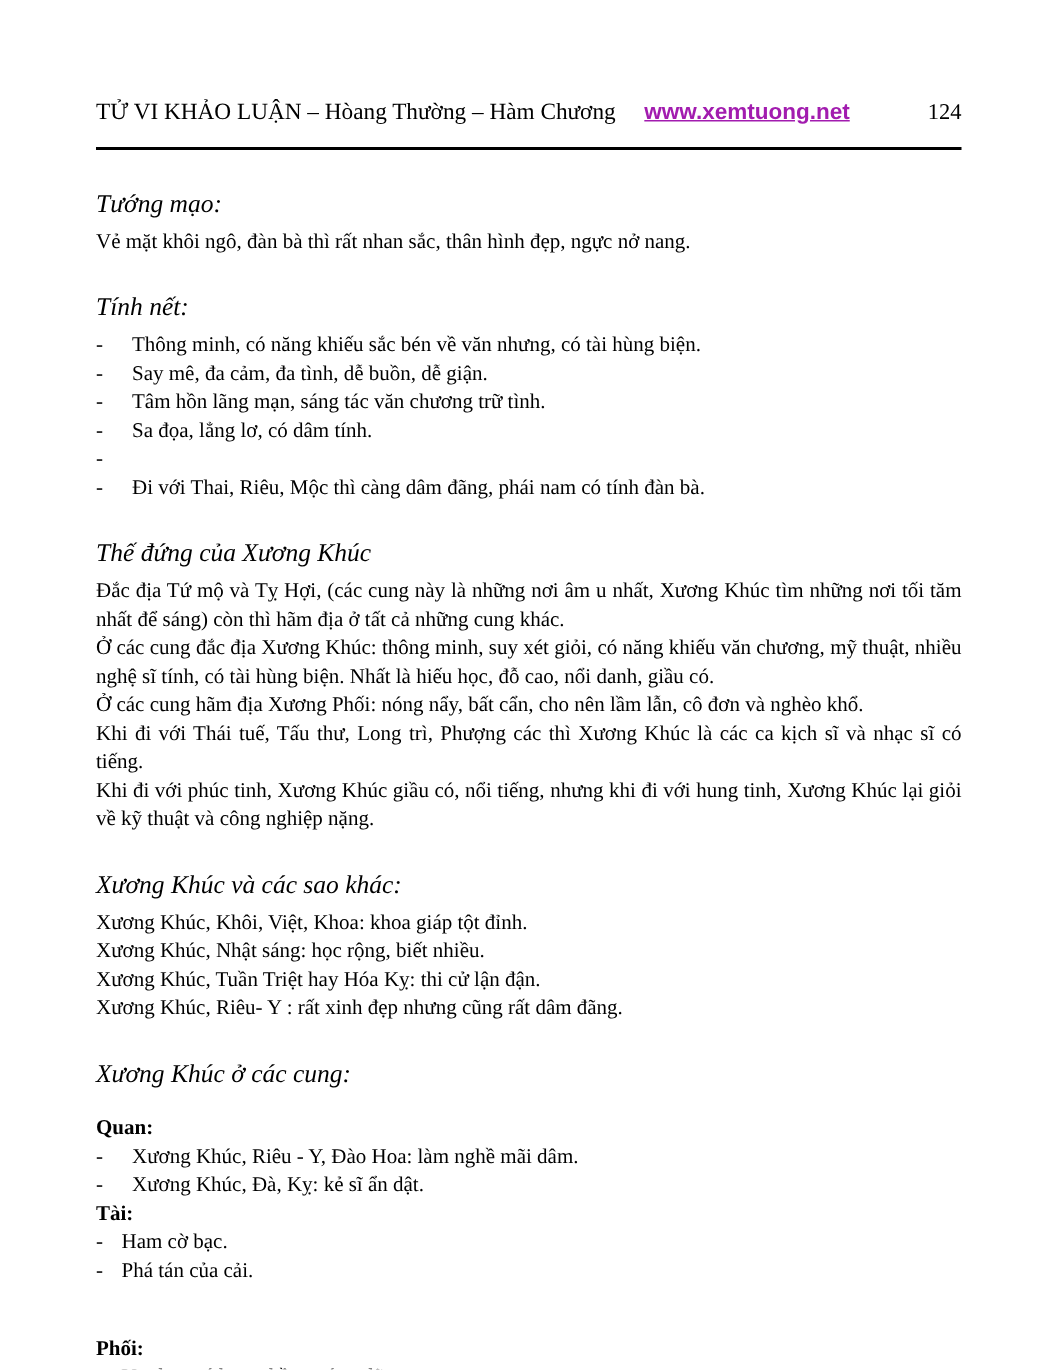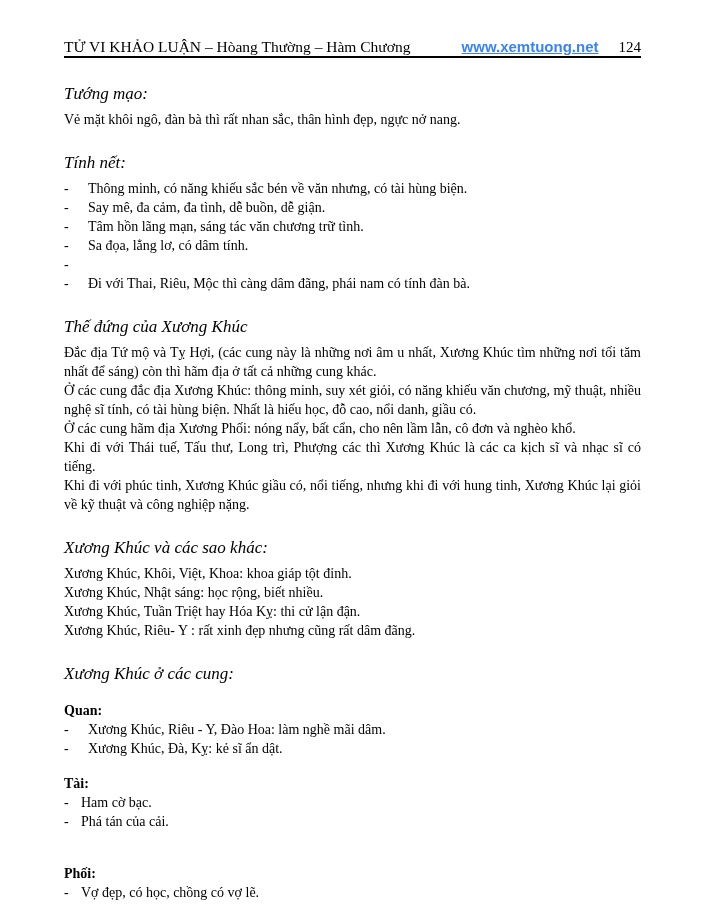--- a/index.html
+++ b/index.html
@@ -16,43 +16,45 @@
     font-family: "Liberation Serif", serif;
     box-sizing: border-box;
     padding: 38px 64px 0 64px;
     overflow: hidden;
   }
   
   .header {
     display: flex;
     align-items: baseline;
     justify-content: space-between;
-    padding-bottom: 0;
+    padding-bottom: 14px;
     border-bottom: 2px solid #000000;
   }
   .header-title {
     font-size: 15.5px;
     white-space: nowrap;
   }
   .header-right {
     display: flex;
     align-items: baseline;
     gap: 20px;
   }
   .header-link {
     font-family: "Liberation Sans", sans-serif;
     font-weight: bold;
     font-size: 15px;
-    color: #3b82f6;
+    color: #a21caf;
     text-decoration: underline;
     cursor: pointer;
     white-space: nowrap;
+    margin-top: 28px;
   }
   .page-num {
     font-size: 15px;
+    margin-left: 32px;
   }
   
   .sec-heading {
     font-style: italic;
     font-size: 17px;
     margin: 24px 0 6px 0;
     font-weight: normal;
   }
   .sec-heading.first {
     margin-top: 26px;
@@ -80,21 +82,21 @@
   .bullet.narrow .dash {
     width: 17px;
   }
   .group-label {
     font-weight: bold;
     font-size: 14px;
     line-height: 19px;
     margin: 0;
   }
   .group-quan { margin-top: 17px; }
-  .group-tai  { margin-top: 16px; }
+  .group-tai  { margin-top: 0; }
   .group-phoi { margin-top: 33px; }
 </style>
 </head>
 <body>
 
 <div class="page">
 
   <div class="header">
     <span class="header-title">TỬ VI KHẢO LUẬN – Hòang Thường – Hàm Chương</span>
     <span class="header-right">

